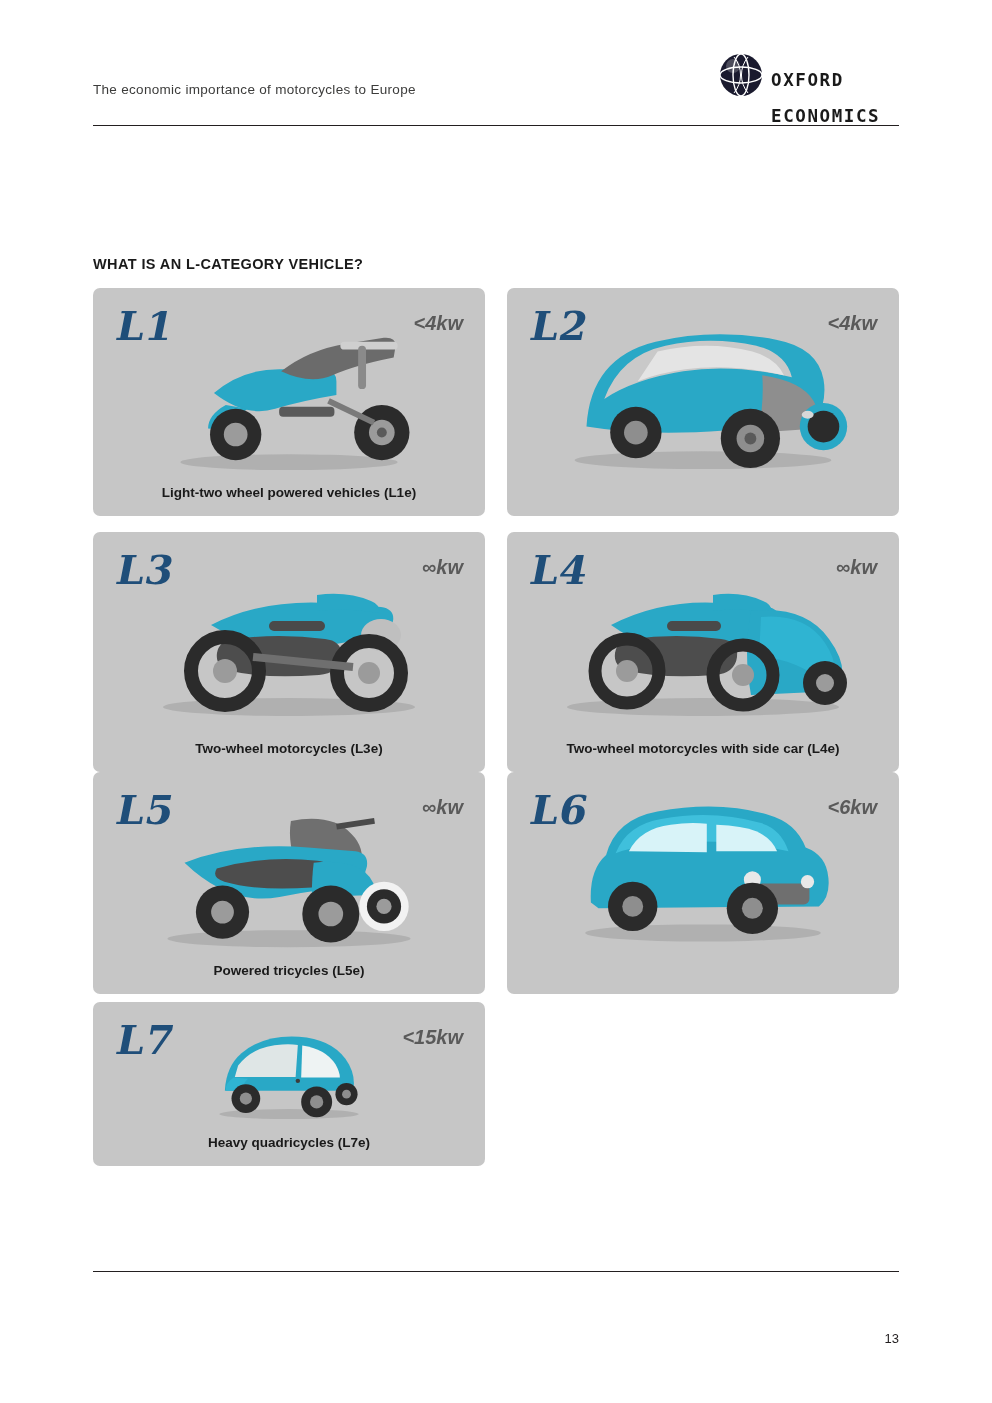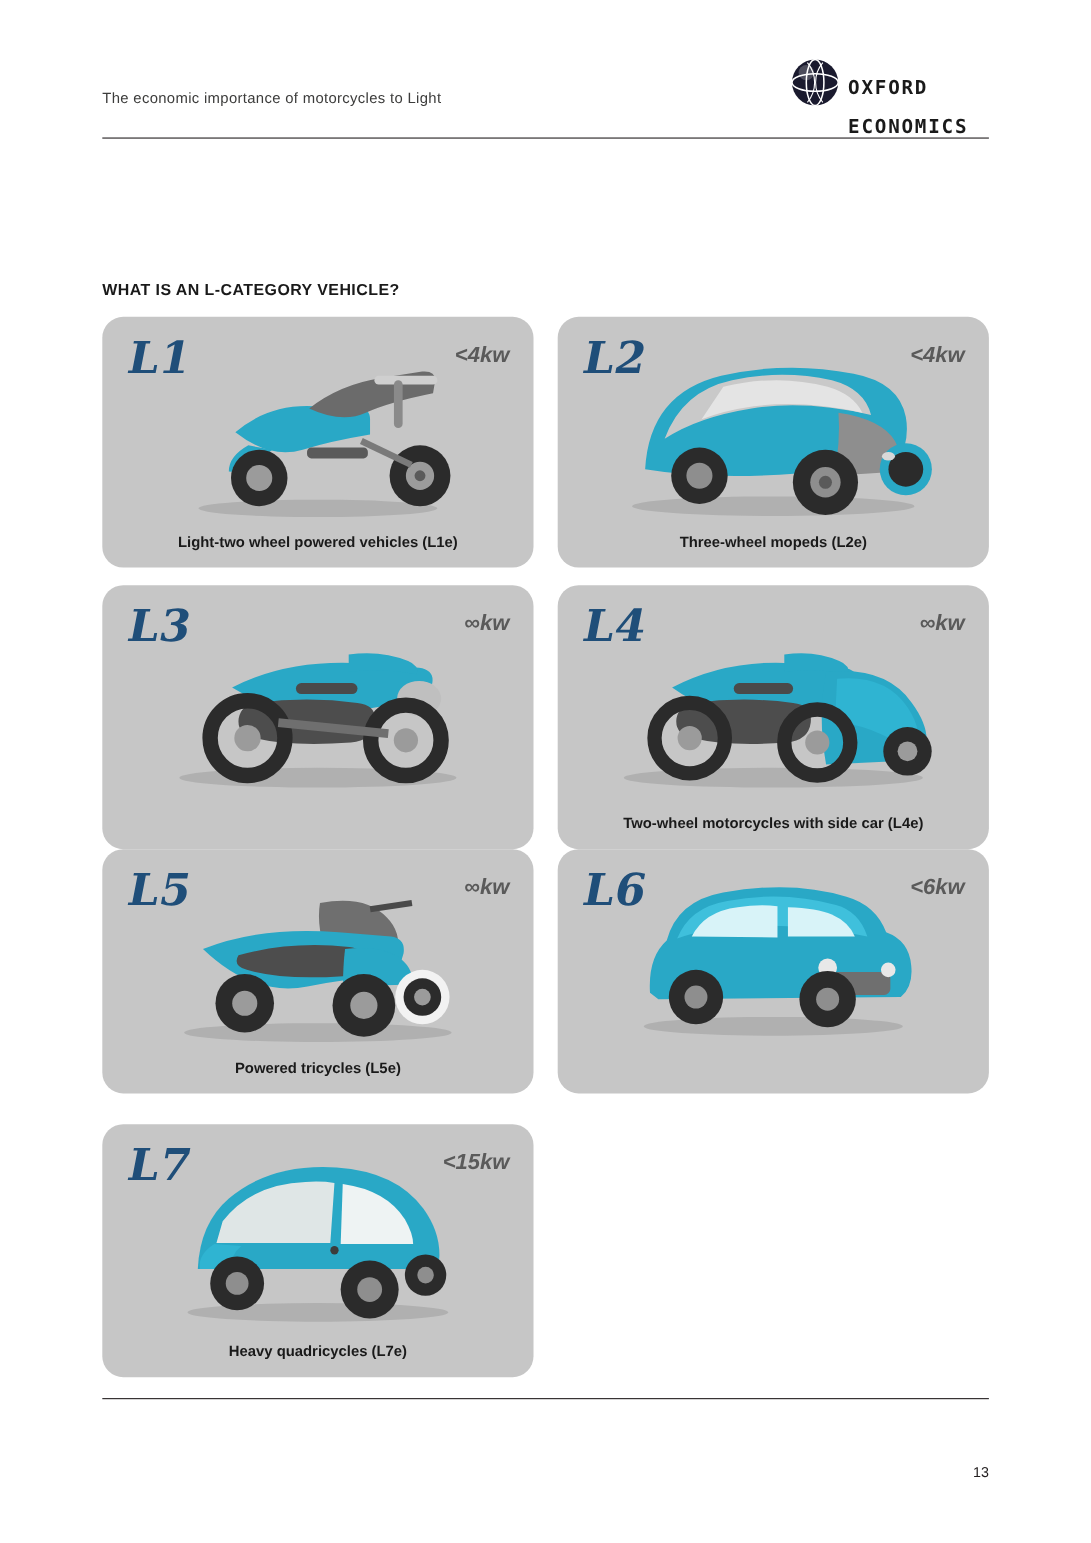--- a/index.html
+++ b/index.html
@@ -92,31 +92,31 @@
   
   .grid {
     position: absolute;
     left: 93px;
     top: 288px;
     width: 806px;
   }
   .card {
     position: absolute;
     background: #c6c6c6;
-    border-radius: 19px;
+    border-radius: 7px;
     overflow: hidden;
     text-decoration: underline;
   }
   .card-col-left  { left: 0px;   width: 392px; }
   .card-col-right { left: 414px; width: 392px; }
 
   .row1 { top: 0px;   height: 228px; }
   .row2 { top: 244px; height: 240px; }
   .row3 { top: 484px; height: 222px; }
-  .row4 { top: 734px; height: 230px; }
+  .row4 { top: 714px; height: 164px; }
 
   .card-code {
     position: absolute;
     left: 24px;
     top: 14px;
     font-family: "DejaVu Serif", serif;
     font-style: italic;
     font-weight: bold;
     font-size: 40px;
     color: #1f4e79;
@@ -167,21 +167,21 @@
     font-size: 13px;
     color: #231f20;
   }
 </style>
 </head>
 <body>
 
 <div class="page">
 
   <div class="header">
-    <div class="header-title">The economic importance of motorcycles to Light</div>
+    <div class="header-title">The economic importance of motorcycles to Europe</div>
 
     <div class="logo">
       <svg class="logo-globe" viewBox="0 0 44 44">
         <circle cx="22" cy="22" r="21" fill="#1a1a2e"></circle>
         <ellipse cx="22" cy="22" rx="21" ry="8" fill="none" stroke="#ffffff" stroke-width="1.4"></ellipse>
         <ellipse cx="22" cy="22" rx="8" ry="21" fill="none" stroke="#ffffff" stroke-width="1.4"></ellipse>
         <path d="M15 4 A 28 28 0 0 1 15 40" fill="none" stroke="#ffffff" stroke-width="1"></path>
         <path d="M29 4 A 28 28 0 0 0 29 40" fill="none" stroke="#ffffff" stroke-width="1"></path>
         <circle cx="14" cy="13" r="7" fill="#ffffff" opacity="0.22"></circle>
       </svg>
@@ -234,41 +234,41 @@
           <circle cx="128" cy="118" r="26" fill="#2b2b2b"></circle>
           <circle cx="128" cy="118" r="12" fill="#8e8e8e"></circle>
           <circle cx="244" cy="124" r="30" fill="#2b2b2b"></circle>
           <circle cx="244" cy="124" r="14" fill="#8e8e8e"></circle>
           <circle cx="244" cy="124" r="6" fill="#5a5a5a"></circle>
           <circle cx="318" cy="112" r="24" fill="#29a8c6"></circle>
           <circle cx="318" cy="112" r="16" fill="#2b2b2b"></circle>
           <ellipse cx="302" cy="100" rx="6" ry="4" fill="#d8d8d8"></ellipse>
         </svg>
       </div>
-      <div class="card-caption">Three-wheel mopeds (L2e)</div>
     </div>
 
     <div class="card card-col-left row2">
       <div class="card-code">L3</div>
       <div class="card-power">∞kw</div>
       <div class="card-art">
         <svg viewBox="0 0 392 160" preserveAspectRatio="xMidYMid meet">
           <ellipse cx="196" cy="142" rx="126" ry="9" fill="#b0b0b0"></ellipse>
           <path d="M118 60 q50 -26 118 -22 l52 4 q14 2 12 14 l-4 16 q-44 4 -78 12 q-44 10 -100 -24z" fill="#29a8c6"></path>
           <path d="M224 30 q30 -4 54 6 q10 4 8 12 q-34 -6 -62 -2z" fill="#29a8c6"></path>
           <ellipse cx="288" cy="70" rx="20" ry="16" fill="#bfbfbf"></ellipse>
           <rect x="176" y="56" width="56" height="10" rx="5" fill="#4a4a4a"></rect>
           <path d="M140 74 q46 -6 92 0 q18 2 16 18 q-2 16 -22 18 q-54 4 -88 -4 q-16 -4 -14 -18 q2 -12 16 -14z" fill="#4d4d4d"></path>
           <circle cx="132" cy="106" r="34" fill="none" stroke="#2b2b2b" stroke-width="14"></circle>
           <circle cx="132" cy="106" r="12" fill="#9b9b9b"></circle>
           <circle cx="276" cy="108" r="32" fill="none" stroke="#2b2b2b" stroke-width="14"></circle>
           <circle cx="276" cy="108" r="11" fill="#9b9b9b"></circle>
           <path d="M160 92 l100 10" stroke="#6f6f6f" stroke-width="8" fill="none"></path>
         </svg>
       </div>
+      <div class="card-caption">Two-wheel motorcycles (L3e)</div>
     </div>
 
     <div class="card card-col-right row2">
       <div class="card-code">L4</div>
       <div class="card-power">∞kw</div>
       <div class="card-art">
         <svg viewBox="0 0 392 160" preserveAspectRatio="xMidYMid meet">
           <ellipse cx="196" cy="142" rx="136" ry="9" fill="#b0b0b0"></ellipse>
           <path d="M104 60 q50 -26 110 -22 l46 4 q14 2 12 14 l-4 16 q-42 4 -74 12 q-42 10 -90 -24z" fill="#29a8c6"></path>
           <path d="M206 30 q28 -4 50 6 q10 4 8 12 q-32 -6 -58 -2z" fill="#29a8c6"></path>

